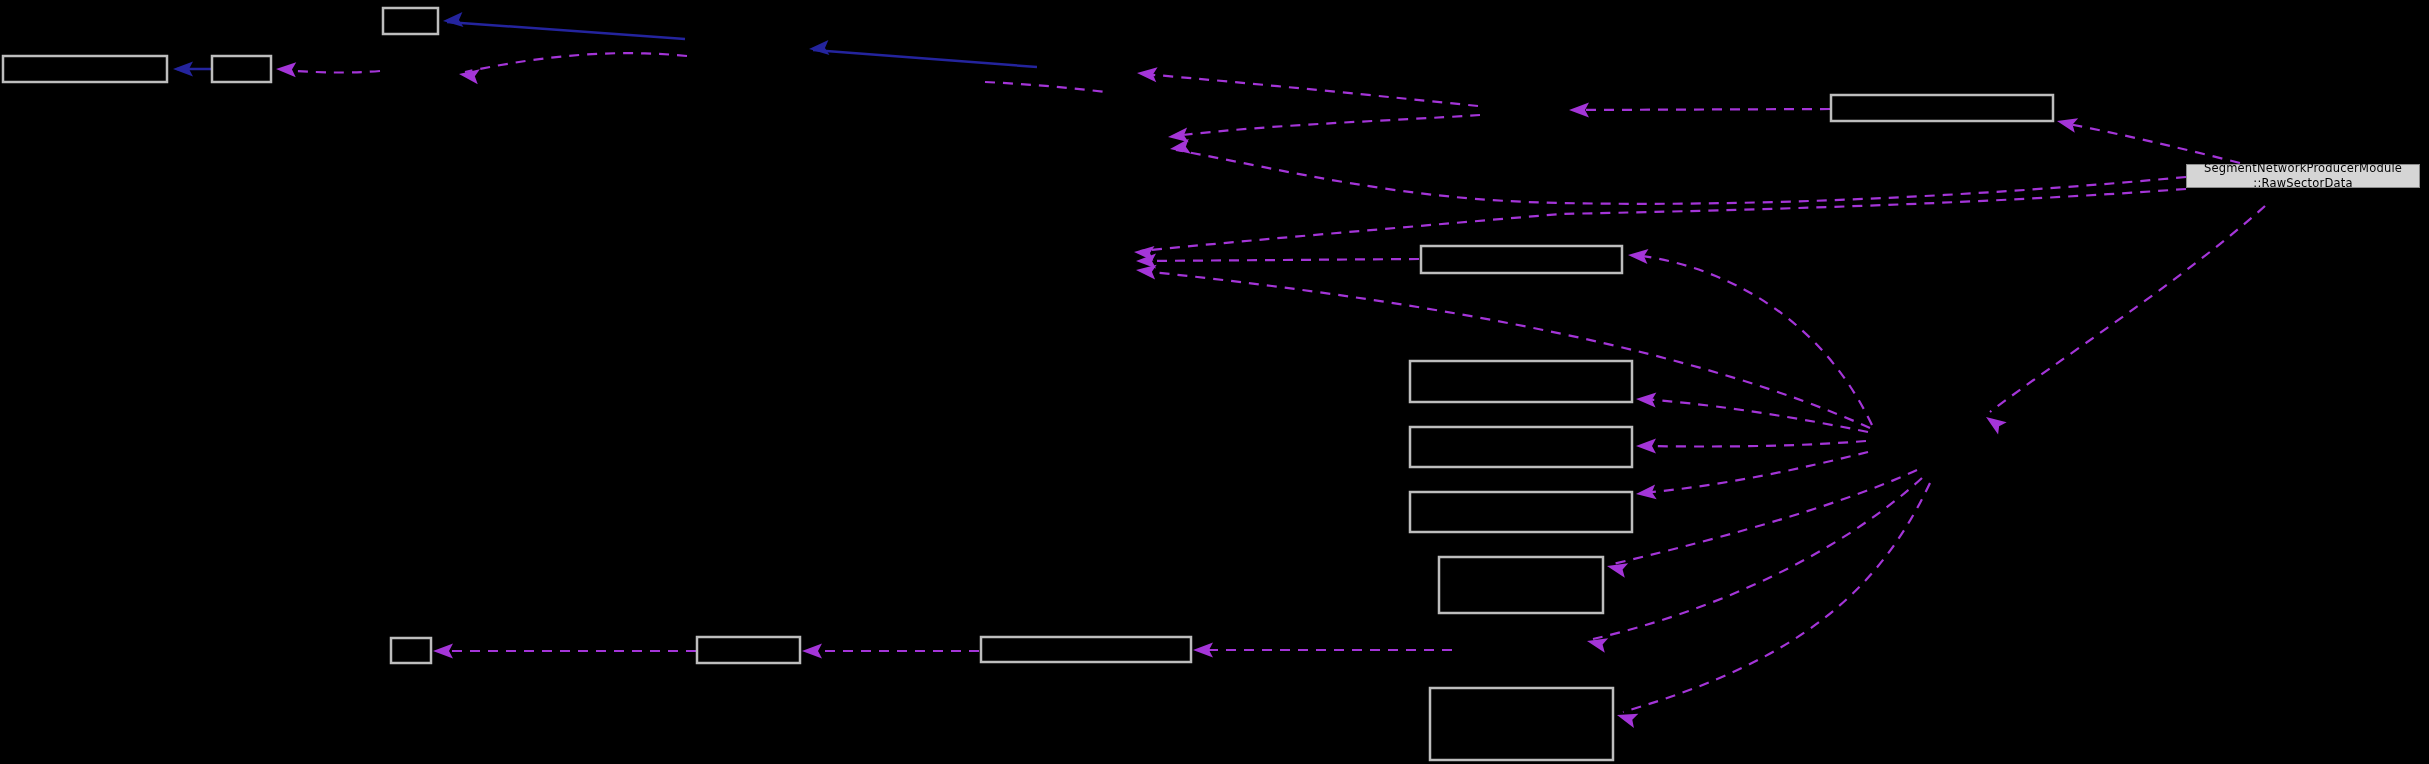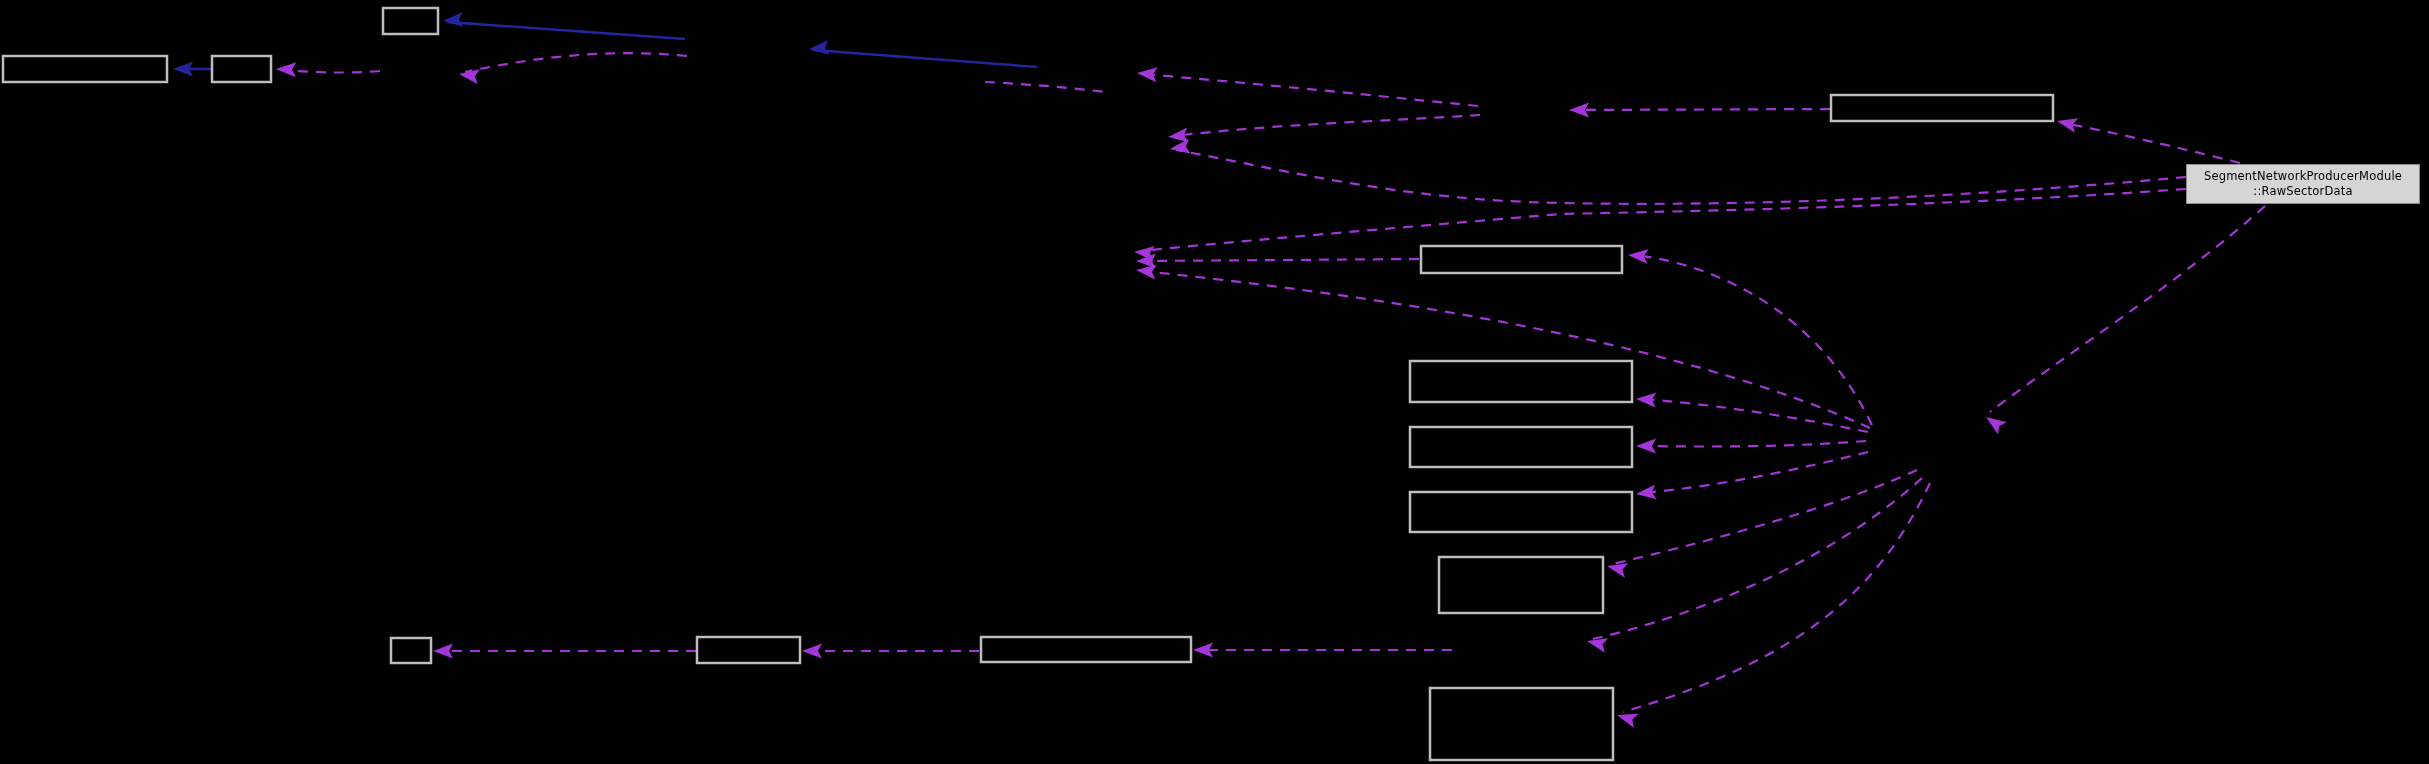--- a/index.html
+++ b/index.html
@@ -83,17 +83,17 @@
       <rect x="1421" y="246" width="201" height="27" fill="#000000" stroke="#BDBDBD" stroke-width="2.5"></rect>
       <rect x="1410" y="361" width="222" height="41" fill="#000000" stroke="#BDBDBD" stroke-width="2.5"></rect>
       <rect x="1410" y="427" width="222" height="40" fill="#000000" stroke="#BDBDBD" stroke-width="2.5"></rect>
       <rect x="1410" y="492" width="222" height="40" fill="#000000" stroke="#BDBDBD" stroke-width="2.5"></rect>
       <rect x="1439" y="557" width="164" height="56" fill="#000000" stroke="#BDBDBD" stroke-width="2.5"></rect>
       <rect x="1430" y="688" width="183" height="72" fill="#000000" stroke="#BDBDBD" stroke-width="2.5"></rect>
       <rect x="391" y="638" width="40" height="25" fill="#000000" stroke="#BDBDBD" stroke-width="2.5"></rect>
       <rect x="697" y="637" width="103" height="26" fill="#000000" stroke="#BDBDBD" stroke-width="2.5"></rect>
       <rect x="981" y="637" width="210" height="25" fill="#000000" stroke="#BDBDBD" stroke-width="2.5"></rect>
     </svg>
-  <div class="hl-node" id="hl-node" style="left: 2186px; top: 164px; width: 234px; height: 40px; background: rgb(213, 213, 213); border: 1.5px solid rgb(140, 140, 140); color: rgb(0, 0, 0);">
+  <div class="hl-node" id="hl-node" style="left: 2186px; top: 164px; width: 234px; height: 24px; background: rgb(213, 213, 213); border: 1.5px solid rgb(140, 140, 140); color: rgb(0, 0, 0);">
     <span>SegmentNetworkProducerModule</span>
     <span>::RawSectorData</span>
   </div>
 </div>
 
 </body></html>

